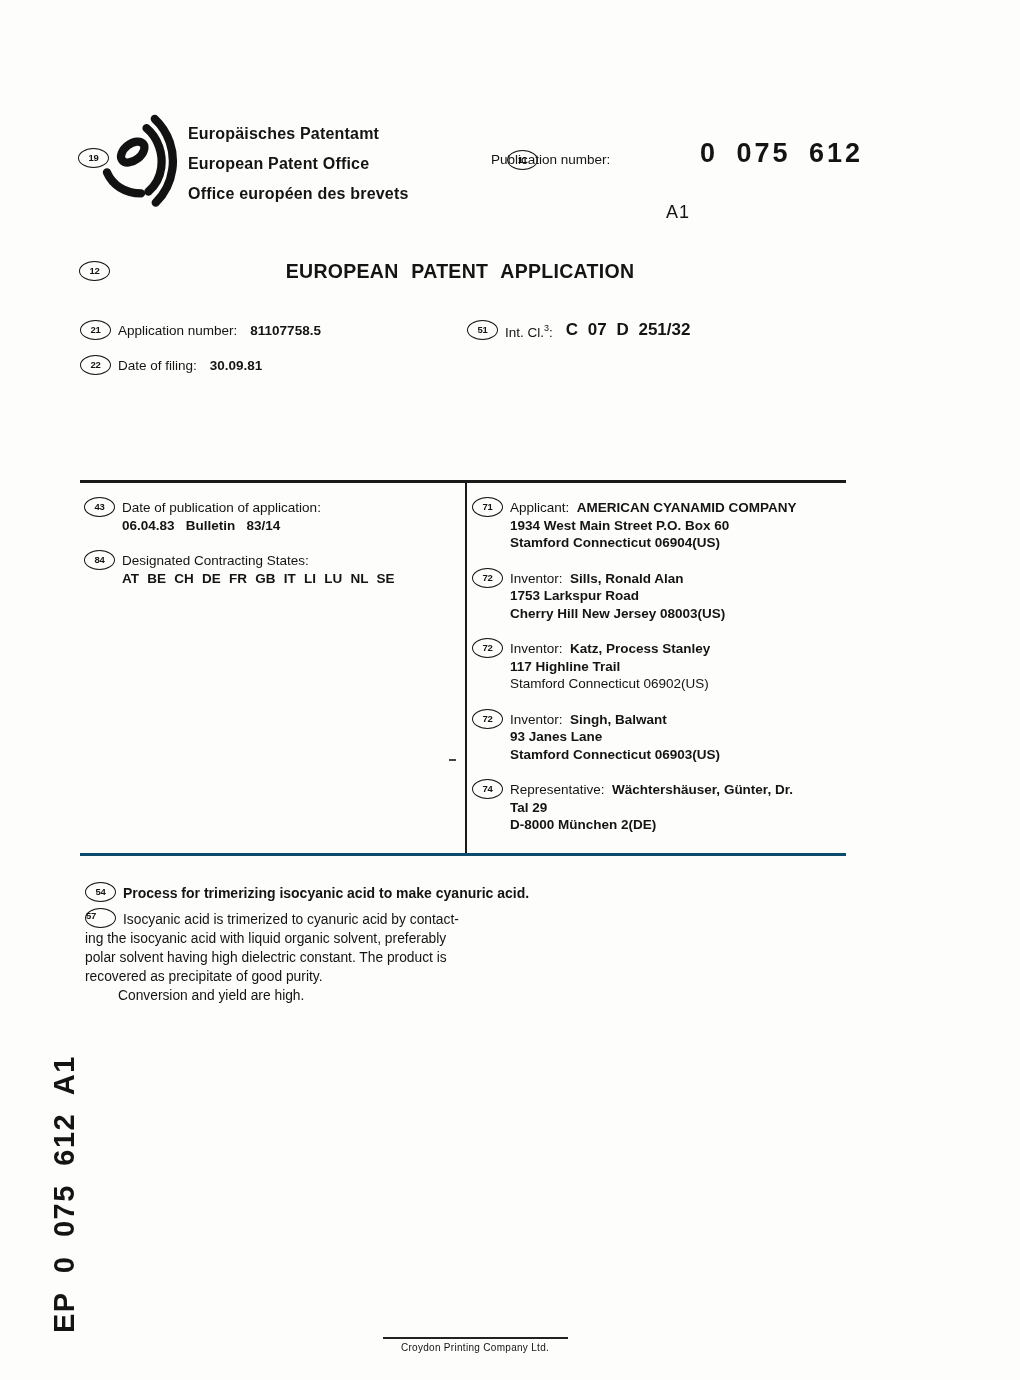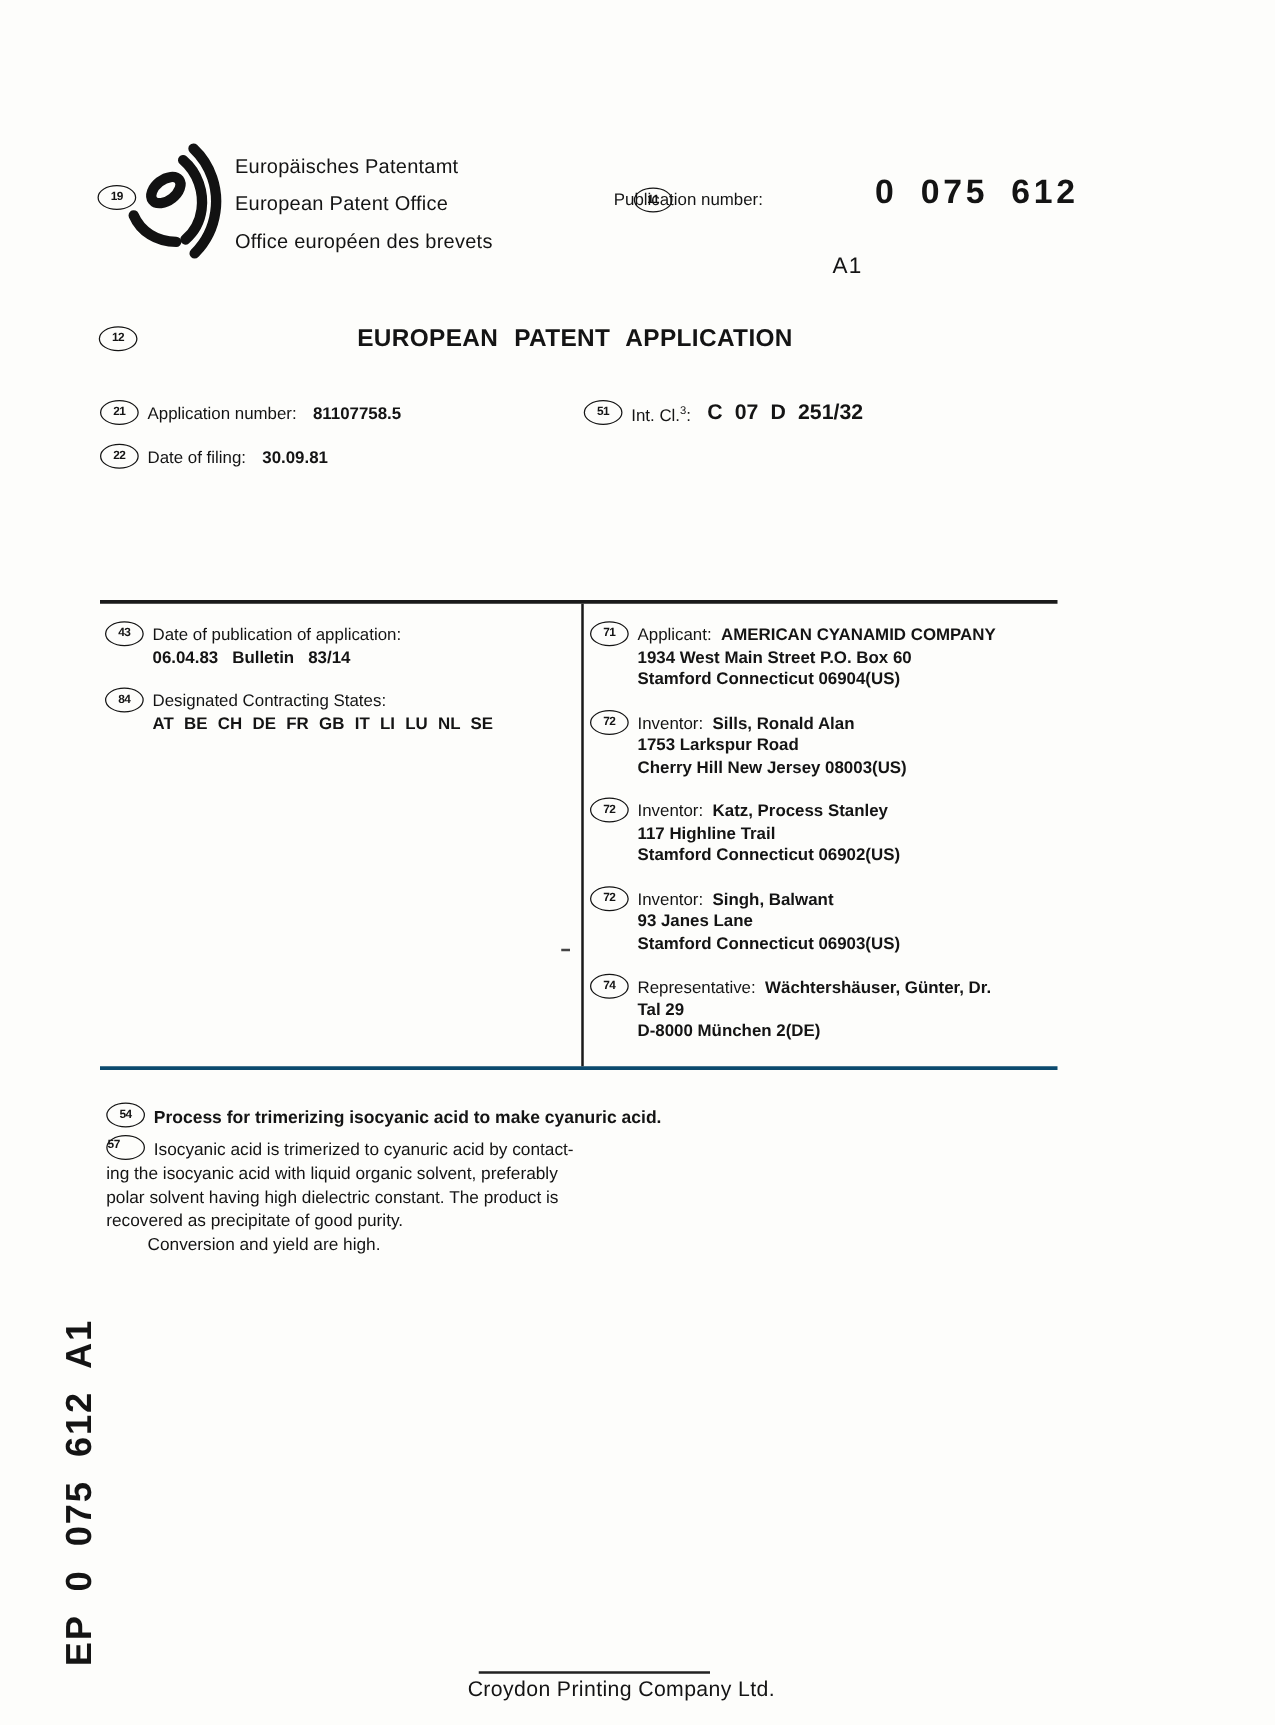--- a/index.html
+++ b/index.html
@@ -16,21 +16,21 @@
   
   .circ {
     display:inline-flex; align-items:center; justify-content:center;
     width:31px; height:20px; flex:0 0 auto;
     border:1.7px solid #141414; border-radius:50%;
     font-size:9.5px; font-weight:700; line-height:1;
     letter-spacing:-0.3px;
   }
 
   
-  .office-lines { left:188px; top:119px; font-weight:400; font-size:16px; line-height:30px; letter-spacing:0.2px; }
+  .office-lines { left:188px; top:119px; font-weight:700; font-size:16px; line-height:30px; letter-spacing:0.2px; }
   .pub-label { left:491px; top:152px; font-size:13.5px; }
   .pub-number { left:700px; top:138px; font-size:27px; font-weight:700; letter-spacing:3px; word-spacing:8px; }
   .pub-kind { left:666px; top:172px; font-size:18px; letter-spacing:1px;margin-top:30px; }
 
   
   .doc-title { left:0; top:260px; width:920px; text-align:center; font-size:19.5px; font-weight:700; word-spacing:7px; letter-spacing:0.3px; }
 
   
   .inline-row { display:flex; align-items:flex-start; gap:7px; font-size:13.5px; }
   .inline-row .lbl { padding-top:3px; }
@@ -66,21 +66,21 @@
   .sidebar-vertical {
     left:48px; top:1333px;
     transform:rotate(-90deg); transform-origin:0 0;
     font-size:29px; font-weight:700;
     letter-spacing:1.5px; word-spacing:9px;
     white-space:nowrap;
   }
 
   
   .footer-rule { left:383px; top:1337px; width:185px; height:2px; background:#222; }
-  .footer-text { left:330px; top:1342px; width:290px; text-align:right; font-size:17px; letter-spacing:0.3px; }
+  .footer-text { left:330px; top:1342px; width:290px; text-align:center; font-size:10px; letter-spacing:0.3px; }
 
   
   .artifact { left:449px; top:759px; width:7px; height:2px; background:#444; }
 
   sup { font-size:9px; vertical-align:super; }
 </style>
 </head>
 <body>
 
 <span class="circ abs" style="left:78px; top:148px;">19</span>
@@ -166,21 +166,21 @@
         <div style="font-weight:700">1753 Larkspur Road</div>
         <div style="font-weight:700">Cherry Hill New Jersey 08003(US)</div>
       </div>
     </div>
 
     <div class="entry">
       <span class="circ">72</span>
       <div class="etext">
         <div><span>Inventor:</span>&nbsp; <b>Katz, Process Stanley</b></div>
         <div style="font-weight:700">117 Highline Trail</div>
-        <div style="font-weight:700">Stamford Connecticut 06902(US)</div>
+        <div style="font-weight:400">Stamford Connecticut 06902(US)</div>
       </div>
     </div>
 
     <div class="entry">
       <span class="circ">72</span>
       <div class="etext">
         <div><span>Inventor:</span>&nbsp; <b>Singh, Balwant</b></div>
         <div style="font-weight:700">93 Janes Lane</div>
         <div style="font-weight:700">Stamford Connecticut 06903(US)</div>
       </div>

